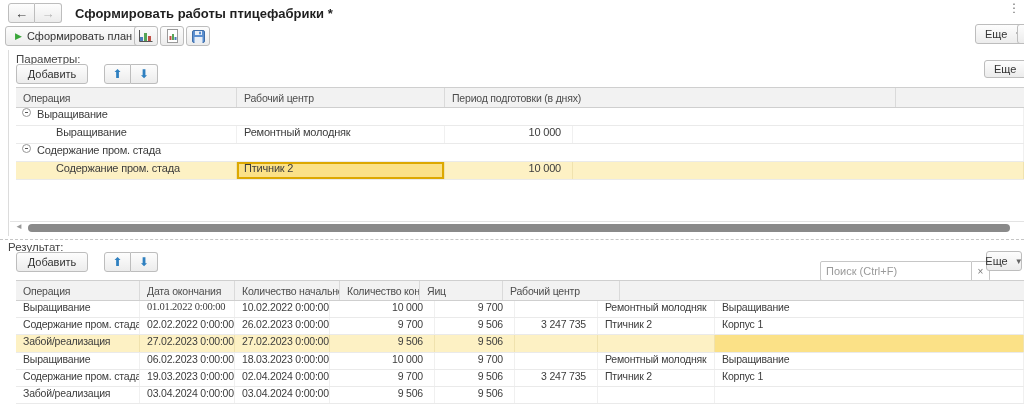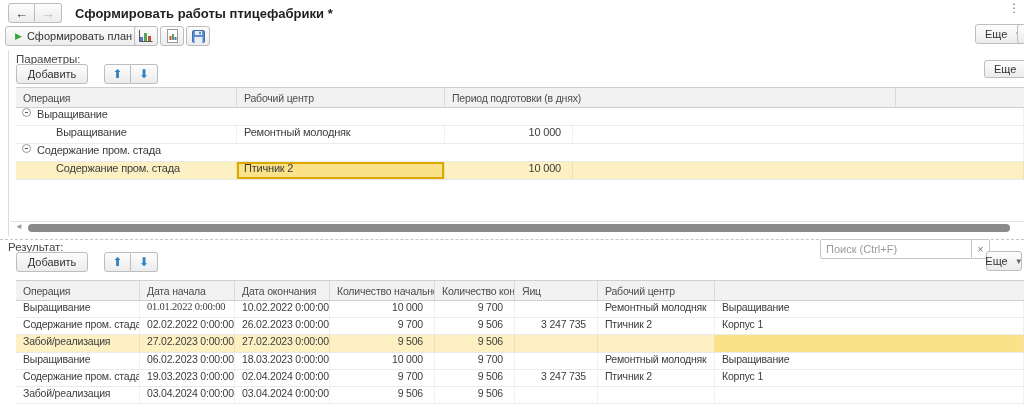--- a/index.html
+++ b/index.html
@@ -44,21 +44,21 @@
   .add-result { left:16px; top:252px; width:72px; }
   .arrows-p { left:104px; top:64px; } .arrows-r { left:104px; top:252px; }
   .arrow-group { display:flex; }
   .arrow-group .btn { width:27px; padding:0; font-size:12px; color:#2f80c0; }
   .arrow-group .btn:first-child { border-radius:3px 0 0 3px; }
   .arrow-group .btn:last-child { border-radius:0 3px 3px 0; border-left:none; }
   .more-params { left:984px; top:60px; height:18px; }
   .more-result { left:986px; top:251px; width:36px; padding:0 5px; }
 
   
-  .search-group { left:820px; top:239px; display:flex; }
+  .search-group { left:820px; top:261px; display:flex; }
   .search-input { width:152px; height:20px; border:1px solid #c6c6c6; border-radius:2px 0 0 2px;
     font-size:11px; padding:0 5px; color:#333; font-family:"Liberation Sans", sans-serif; }
   .search-input::placeholder { color:#9a9a9a; }
   .clear-btn { width:18px; height:20px; border:1px solid #c6c6c6; border-left:none;
     border-radius:0 2px 2px 0; background:#fff; font-size:10px; color:#777;
     display:flex; align-items:center; justify-content:center; }
 
   
   .thead { display:flex; width:1008px; height:21px; background:#f2f2f2;
     border-top:1px solid #cfcfcf; border-bottom:1px solid #cfcfcf; }
@@ -214,21 +214,20 @@
       <span>×</span>
     </div>
 </div>
 <button class="abs btn more-result">
   <span>Еще</span>
   <span class="caret">▼</span>
 </button>
 
 <div class="abs thead r-head" id="r-head">
     <div class="hcell" style="width: 124px;">Операция</div>
-    <div class="hcell" style="width: 95px;">Дата начала</div>
     <div class="hcell" style="width: 95px;">Дата окончания</div>
     <div class="hcell" style="width: 105px;">Количество начальное</div>
     <div class="hcell" style="width: 80px;">Количество конечное</div>
     <div class="hcell" style="width: 83px;">Яиц</div>
     <div class="hcell" style="width: 117px;">Рабочий центр</div>
   </div>
 <div class="abs tbody r-body" id="r-body">
     <div class="trow">
       <div class="cell" style="width: 124px;">Выращивание</div>
       <div class="cell" style="width: 95px; font-family: Liberation Serif, serif;">01.01.2022 0:00:00</div>

